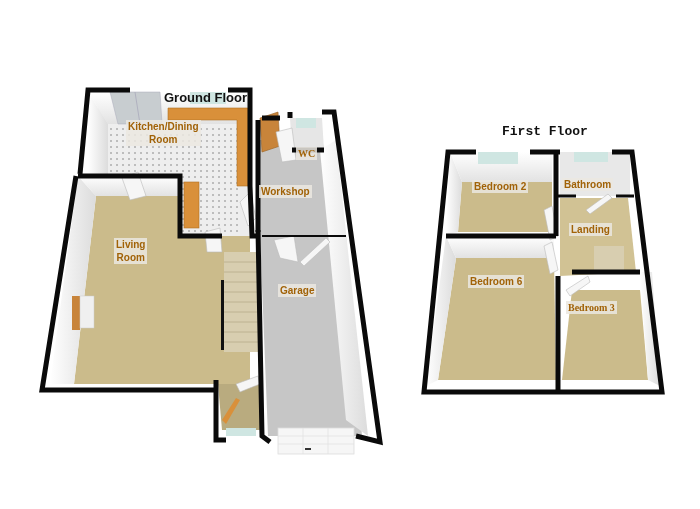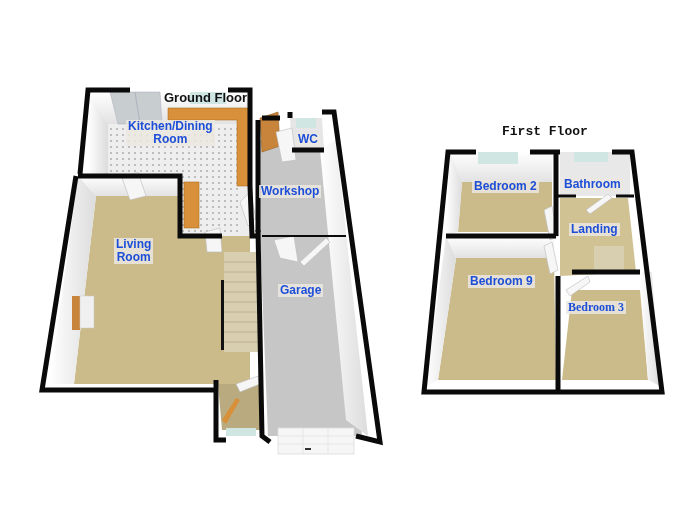--- a/index.html
+++ b/index.html
@@ -1,18 +1,18 @@
 <!DOCTYPE html>
 <html><head>
 <meta charset="utf-8">
 <style>
   html, body { margin:0; padding:0; background:#ffffff; }
   body { width:700px; height:509px; position:relative; overflow:hidden; font-family:"Liberation Sans", sans-serif; }
   .title { position:absolute; font-weight:bold; font-size:13px; color:#111; white-space:nowrap; }
-  .label { position:absolute; font-weight:bold; font-size:12px; color:#1d4ed8; background:rgba(235,232,225,0.85); padding:0 2px; line-height:13px; white-space:nowrap; text-align:center; }
+  .label { position:absolute; font-weight:bold; font-size:10px; color:#a16207; background:rgba(235,232,225,0.85); padding:0 2px; line-height:13px; white-space:nowrap; text-align:center; }
   svg { position:absolute; left:0; top:0; }
 </style>
 </head>
 <body>
 
 <svg width="700" height="509" viewBox="0 0 700 509">
 
   <g>
 
     <polygon points="98,96 248,96 250,252 180,252 180,236 95,236" fill="#ececec"></polygon>
@@ -157,25 +157,25 @@
   </g>
 </svg>
 
 <div class="title" style="left:164px; top:57px;margin-top:33px;">Ground Floor</div>
 <div class="title" style="left:502px; top:124px;font-family:Liberation Mono, monospace;">First Floor</div>
 
 <div class="label" style="left:126px; top:120px;">
   <div>Kitchen/Dining</div>
   <div>Room</div>
 </div>
-<div class="label" style="left:296px; top:133px;">WC</div>
+<div class="label" style="left:296px; top:147px;font-family:Liberation Serif, serif;">WC</div>
 <div class="label" style="left:259px; top:185px;">Workshop</div>
 <div class="label" style="left:114px; top:238px;">
   <div>Living</div>
   <div>Room</div>
 </div>
 <div class="label" style="left:278px; top:284px;">Garage</div>
 
 <div class="label" style="left:472px; top:180px;">Bedroom 2</div>
 <div class="label" style="left:562px; top:178px;text-align:center;">Bathroom</div>
 <div class="label" style="left:569px; top:223px;">Landing</div>
-<div class="label" style="left:468px; top:275px;">Bedroom 9</div>
+<div class="label" style="left:468px; top:275px;">Bedroom 6</div>
 <div class="label" style="left:566px; top:301px;font-family:Liberation Serif, serif;">Bedroom 3</div>
 
 </body></html>

